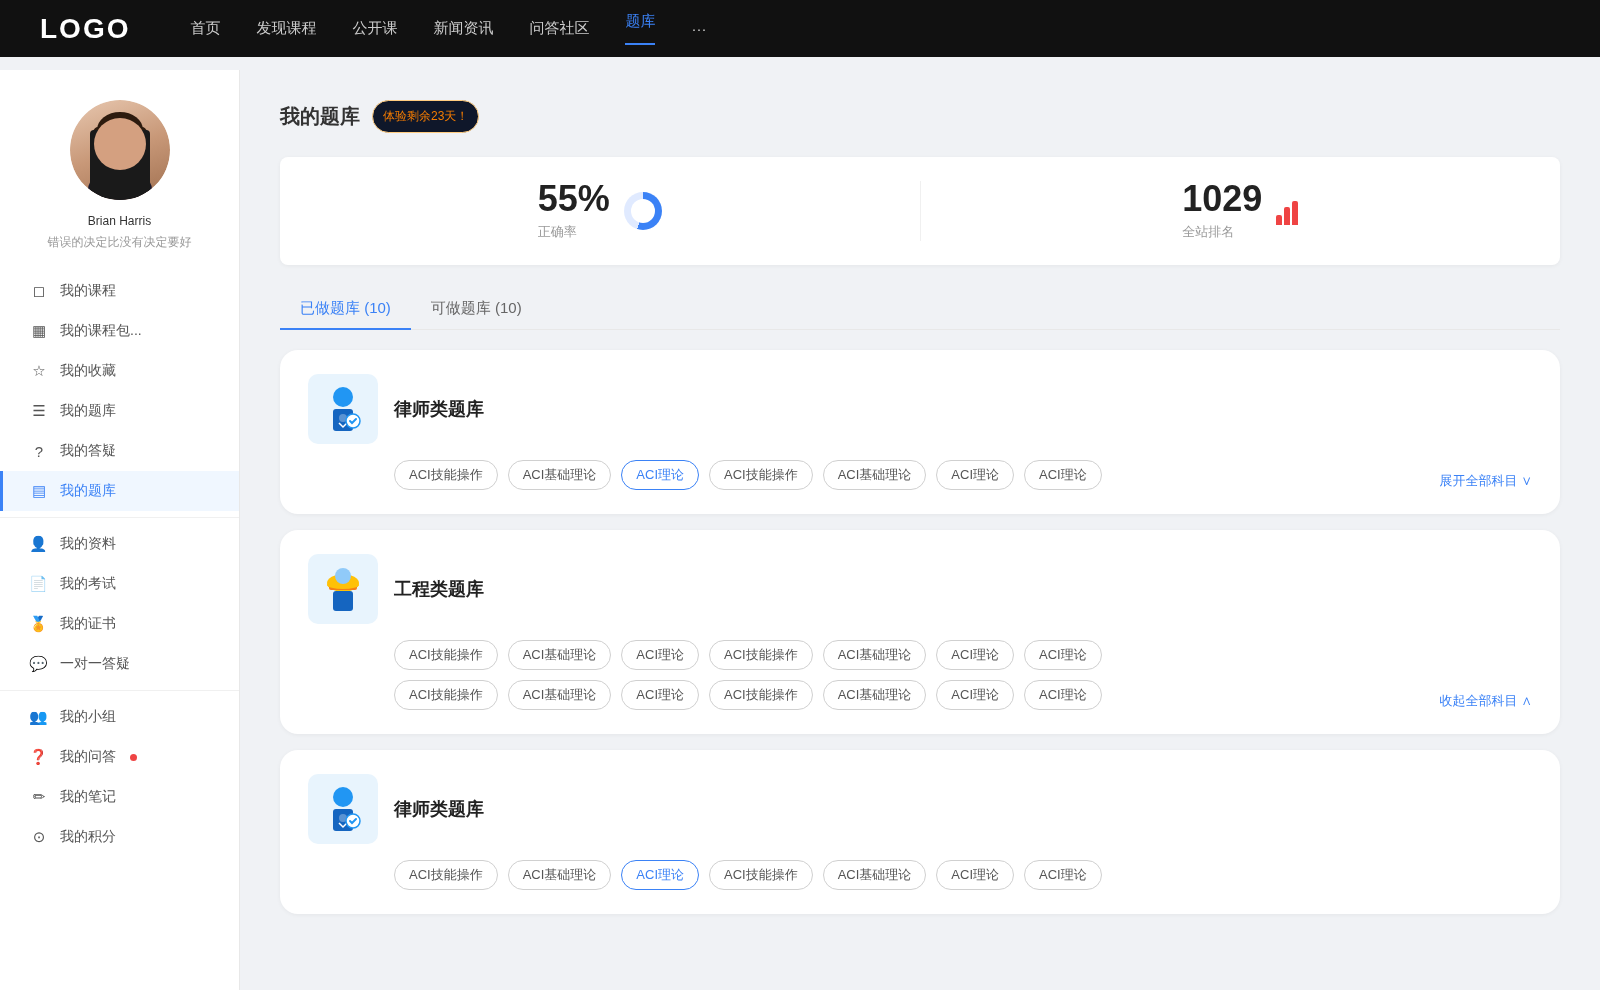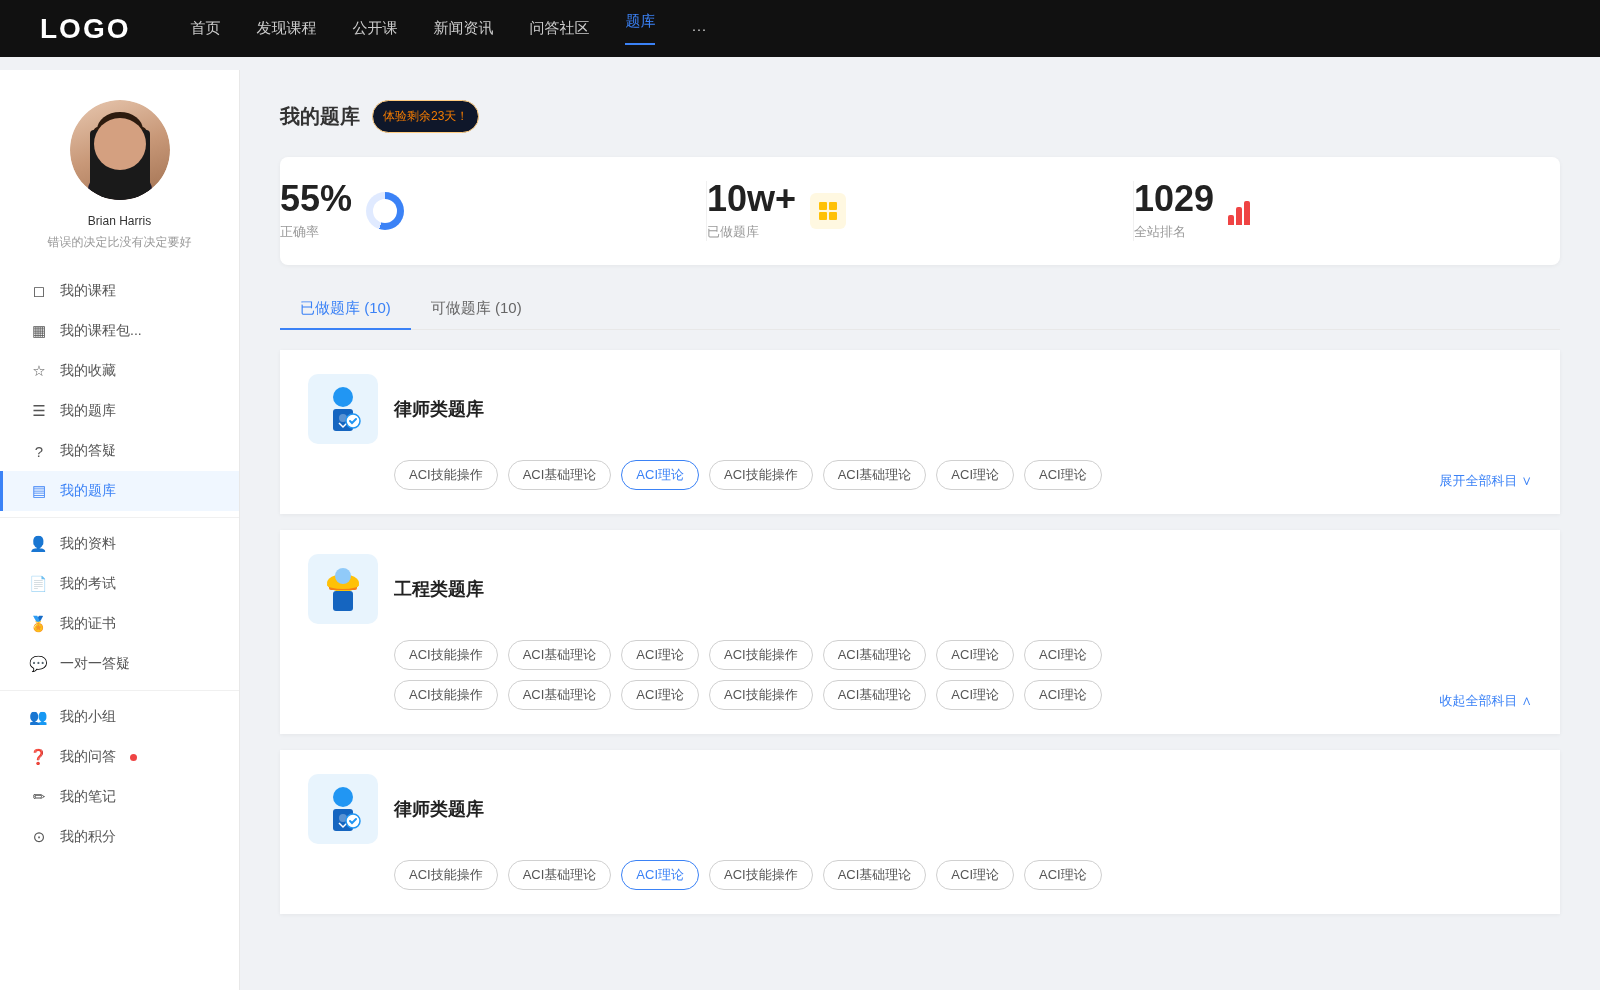--- a/index.html
+++ b/index.html
@@ -220,20 +220,21 @@
       border-radius: 8px;
       display: flex;
       padding: 24px 0;
       margin-bottom: 24px;
       box-shadow: 0 1px 4px rgba(0,0,0,0.05);
     }
     .stat-item {
       flex: 1;
       display: flex;
       align-items: center;
+      justify-content: center;
       gap: 14px;
       border-right: 1px solid #f0f0f0;
     }
     .stat-item:last-child { border-right: none; }
     .stat-left { }
     .stat-value {
       font-size: 36px;
       font-weight: 700;
       color: #222;
       line-height: 1;
@@ -290,21 +291,21 @@
     }
     .tab-item.active {
       color: #3b82f6;
       border-bottom: 2px solid #3b82f6;
       font-weight: 500;
     }
 
     
     .qbank-card {
       background: #fff;
-      border-radius: 0;
+      border-radius: 18px;
       margin-bottom: 16px;
       padding: 24px 28px;
       box-shadow: 0 1px 4px rgba(0,0,0,0.05);
     }
     .qbank-header {
       display: flex;
       align-items: center;
       gap: 16px;
       margin-bottom: 16px;
     }
@@ -457,34 +458,20 @@
 
       <div class="stat-item">
         <div class="stat-left">
           <div class="stat-value">55%</div>
           <div class="stat-label">正确率</div>
         </div>
         <div class="pie-chart"></div>
       </div>
 
 
-      <div class="stat-item">
-        <div class="stat-left">
-          <div class="stat-value">10w+</div>
-          <div class="stat-label">已做题库</div>
-        </div>
-        <div style="width:36px;height:36px;background:#fff8e1;border-radius:6px;display:flex;align-items:center;justify-content:center;">
-          <svg width="22" height="22" viewBox="0 0 22 22">
-              <rect x="2" y="2" width="8" height="8" rx="1" fill="#ffc107"></rect>
-              <rect x="12" y="2" width="8" height="8" rx="1" fill="#ffc107"></rect>
-              <rect x="2" y="12" width="8" height="8" rx="1" fill="#ffc107"></rect>
-              <rect x="12" y="12" width="8" height="8" rx="1" fill="#ffc107"></rect>
-            </svg>
-        </div>
-      </div>
 
       <div class="stat-item">
         <div class="stat-left">
           <div class="stat-value">1029</div>
           <div class="stat-label">全站排名</div>
         </div>
         <div class="bar-icon">
           <span style="height:10px;"></span>
           <span style="height:18px;"></span>
           <span style="height:24px;"></span>

